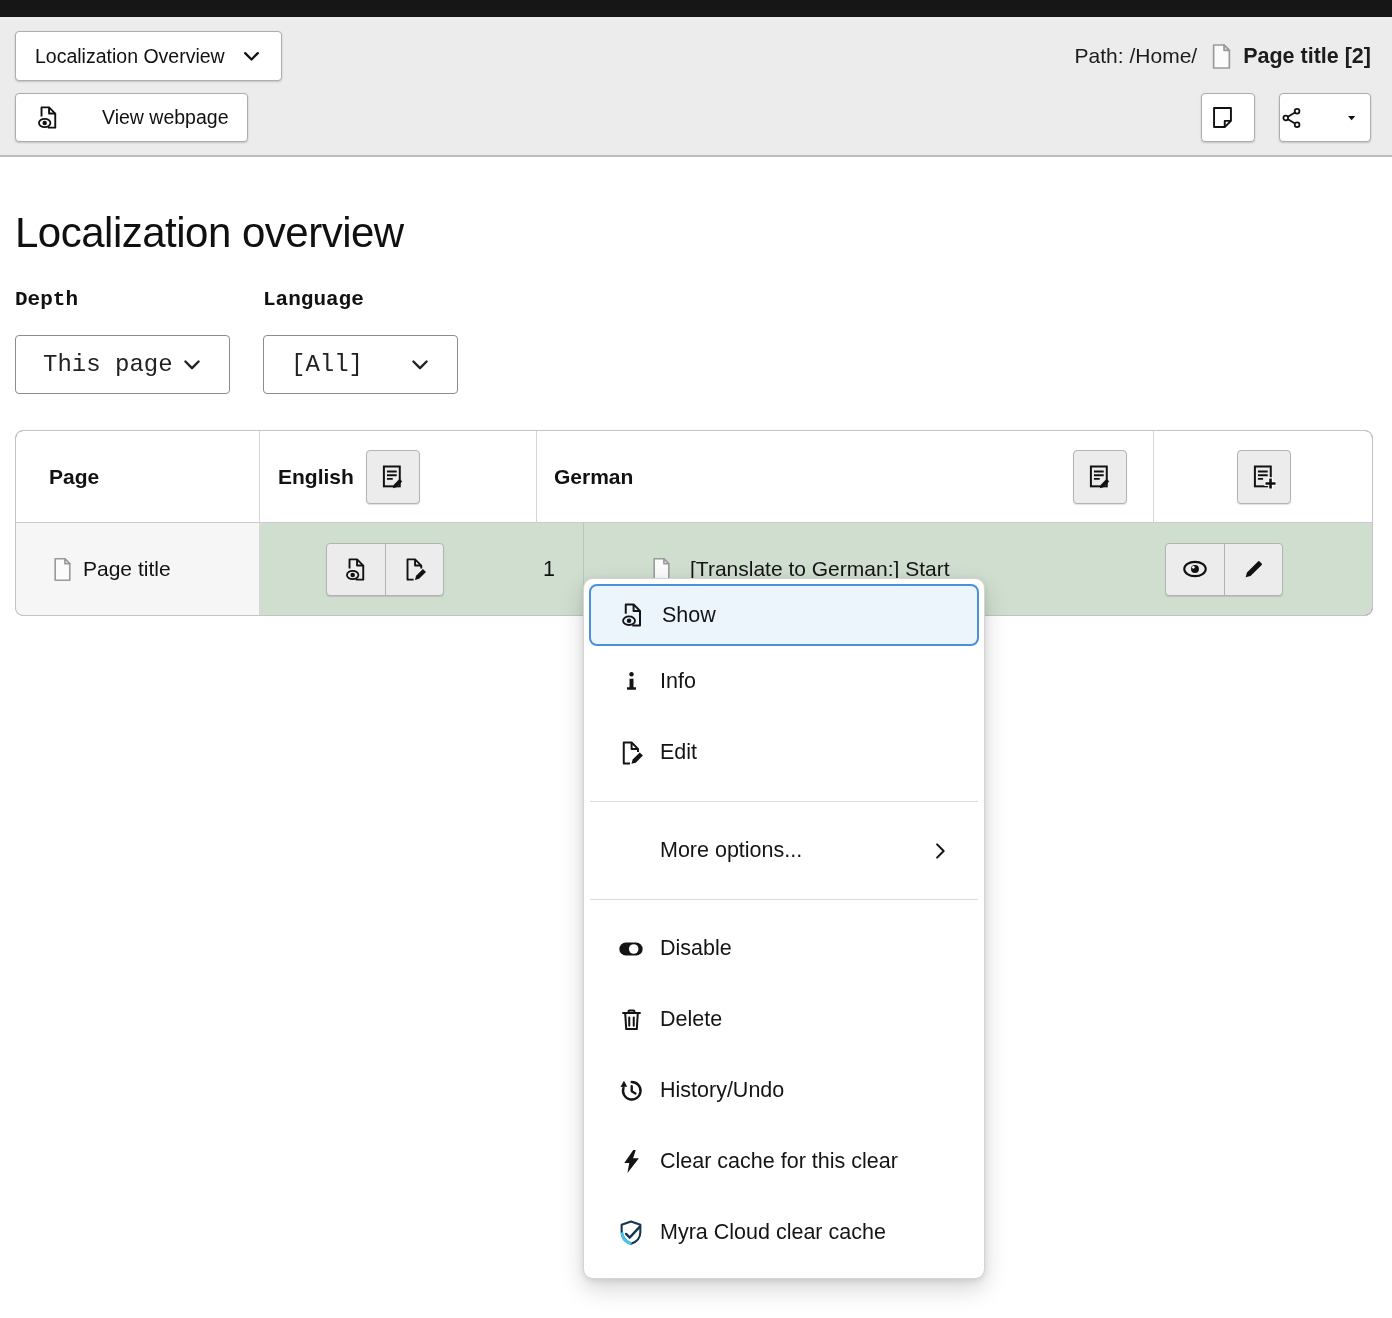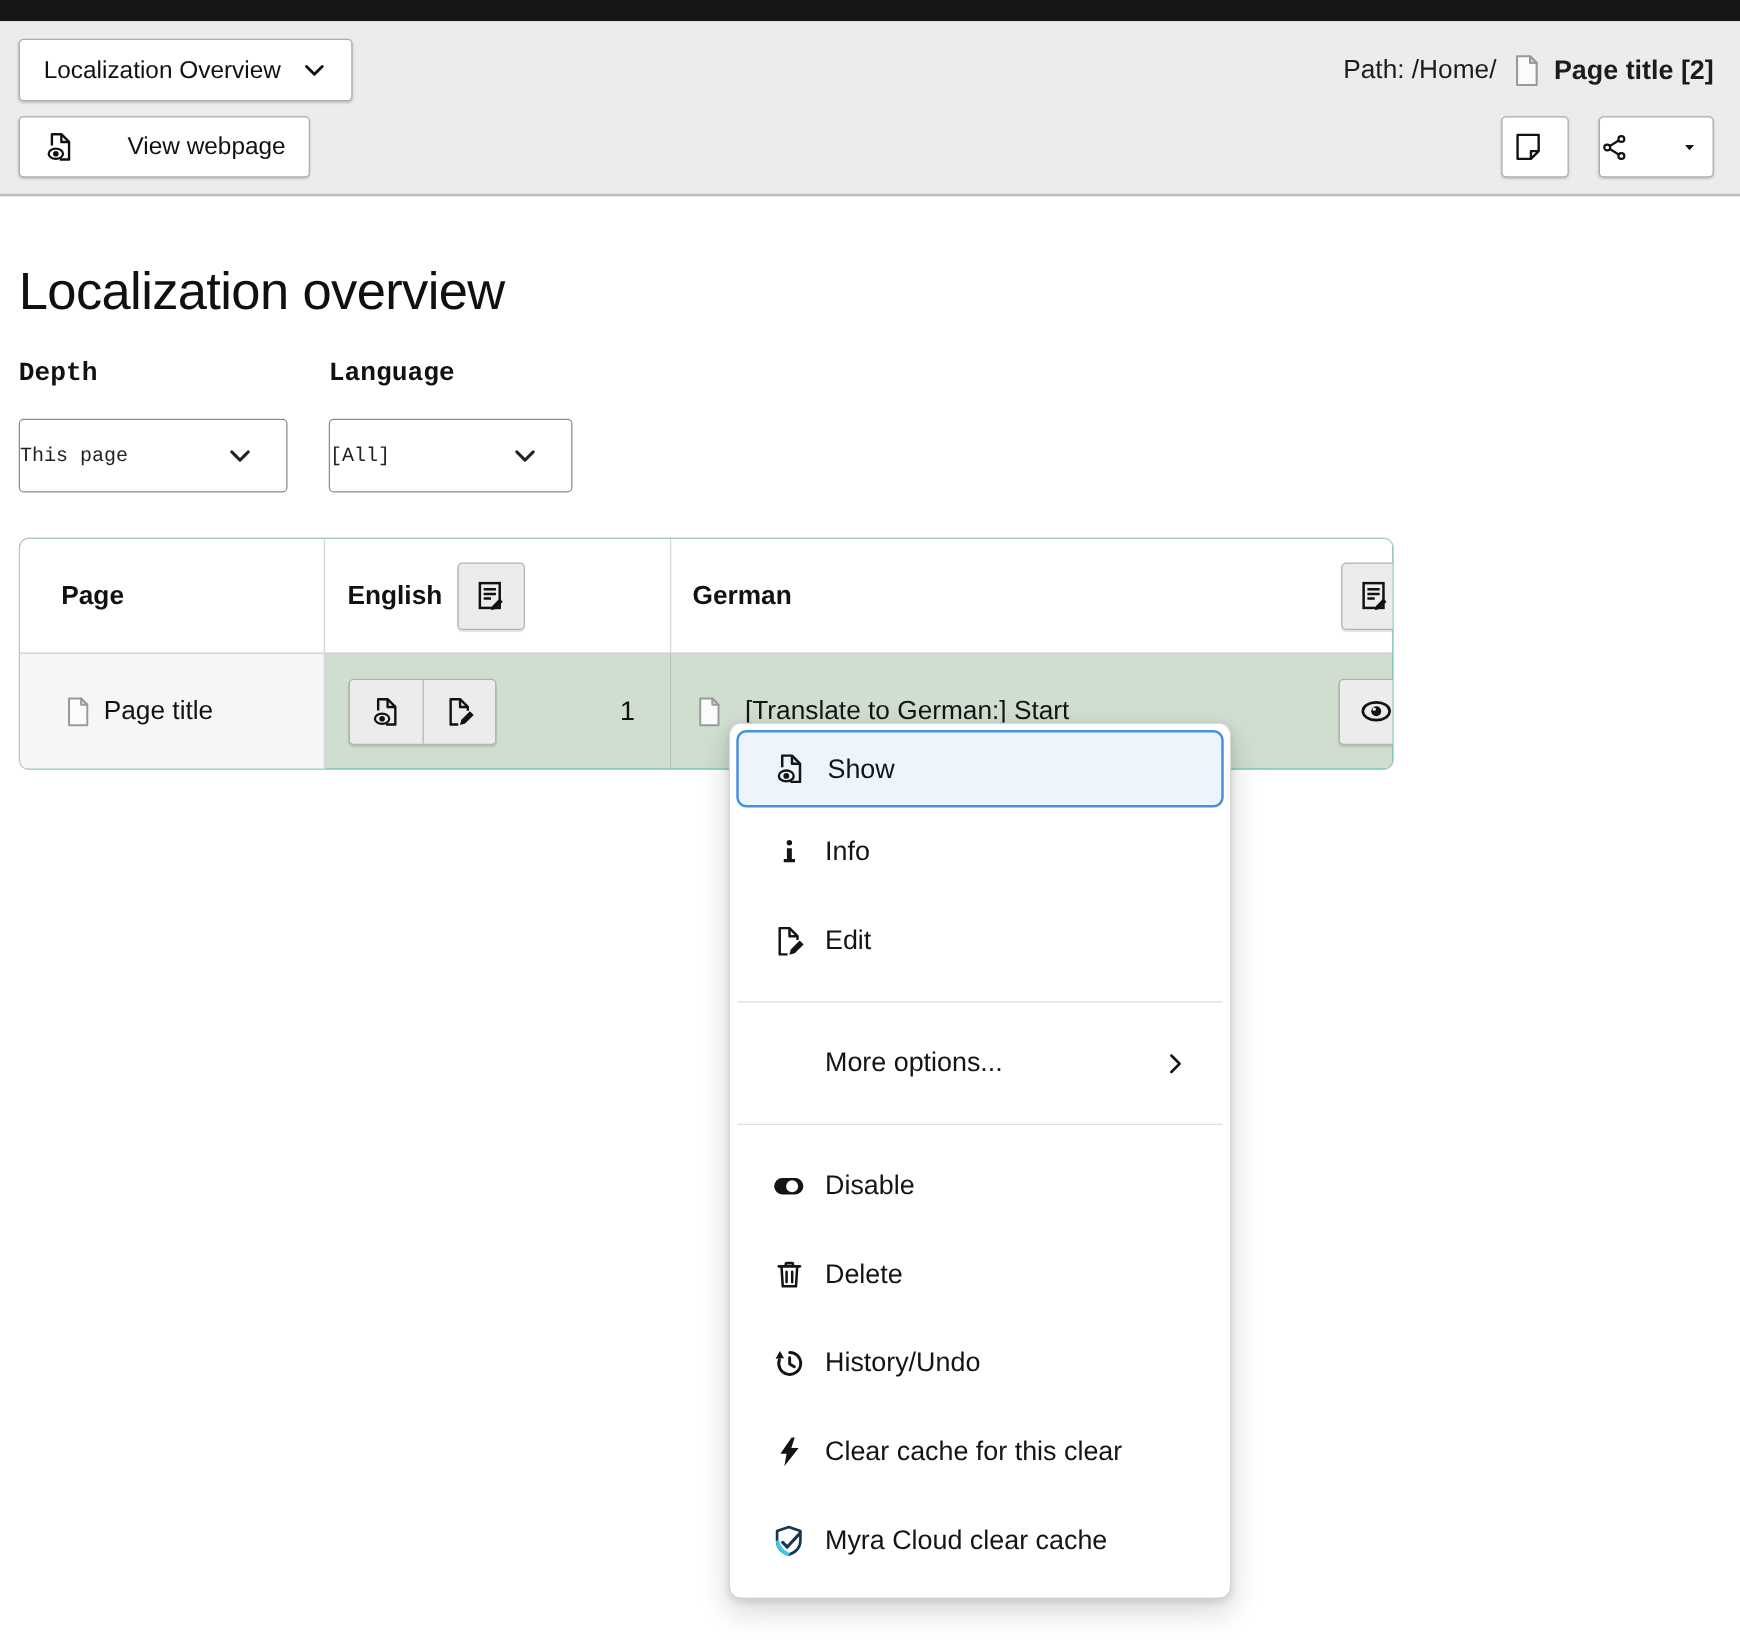--- a/index.html
+++ b/index.html
@@ -36,48 +36,48 @@
 
   
   .module { padding:0 15px; }
   h1 { font-size:42px; font-weight:400; color:#101010; margin:52px 0 0 0; letter-spacing:-.5px; }
   .filters { display:flex; margin-top:31px;font-family:Liberation Mono, monospace; }
   .filter { margin-right:33px; }
   .filter .flabel { display:block; font-size:21px; font-weight:700; margin-bottom:24px; }
   .select {
     display:flex; align-items:center; background:#fff; cursor:pointer;
     border:1px solid #8c8c8c; border-radius:4px; height:59px;
-    font-size:16px; color:#222;
+    padding-left:27px; font-size:24px; color:#222;
   }
   .select .icon { margin-left:auto; margin-right:26px; }
   .sel-depth { width:215px; }
   .sel-lang { width:195px; }
 
   
   .loc-table {
-    width:1100px; margin-top:36px; border:1px solid #c3c3c3;
-    border-radius:8px; overflow:hidden; background:#14b8a6;
+    width:1358px; margin-top:36px; border:1px solid #c3c3c3;
+    border-radius:8px; overflow:hidden; background:#a21caf;
   }
   .thead { display:grid; grid-template-columns:244px 277px 617px 220px; height:92px; background:#fff; }
   .thead > div {
     display:flex; align-items:center; border-bottom:1px solid #ccc;
     font-size:21px; font-weight:700;
   }
   .th-sep { border-right:1px solid #d7d7d7; }
   .th-page { padding-left:33px; }
   .th-english { padding-left:18px; }
   .th-english .icon-btn { margin-left:12px; }
   .th-german { padding-left:17px; justify-content:space-between; padding-right:26px; }
   .th-new { justify-content:center; }
   .icon-btn {
     width:54px; height:54px; background:#ececec; border:1px solid #b3b3b3;
     border-radius:4px; display:flex; align-items:center; justify-content:center;
     cursor:pointer; box-shadow:0 1px 1px rgba(0,0,0,.12);
   }
-  .trow { display:grid; grid-template-columns:244px 277px 652px 185px; height:92px; background:#cfdecf; }
+  .trow { display:grid; grid-template-columns:244px 277px 652px 185px; height:92px; background:#cfdecf;gap:47px; }
   .trow > div { display:flex; align-items:center; }
   .td-page { background:#f6f6f6; border-right:1px solid #d7d7d7; padding-left:33px; font-size:21px; }
   .td-page .icon { margin-right:7px; }
   .td-english { border-right:1px solid #b9c7b9; padding:0 28px 0 19px; }
   .td-german { padding-left:17px; }
   .td-german .title { margin-left:15px; font-size:21px; color:#151515; }
   .td-german .btn-group { margin-left:auto; }
   .td-count { justify-content:center; font-size:21.5px; }
   .count-right { margin-left:auto; font-size:21.5px; }
   .btn-group {

